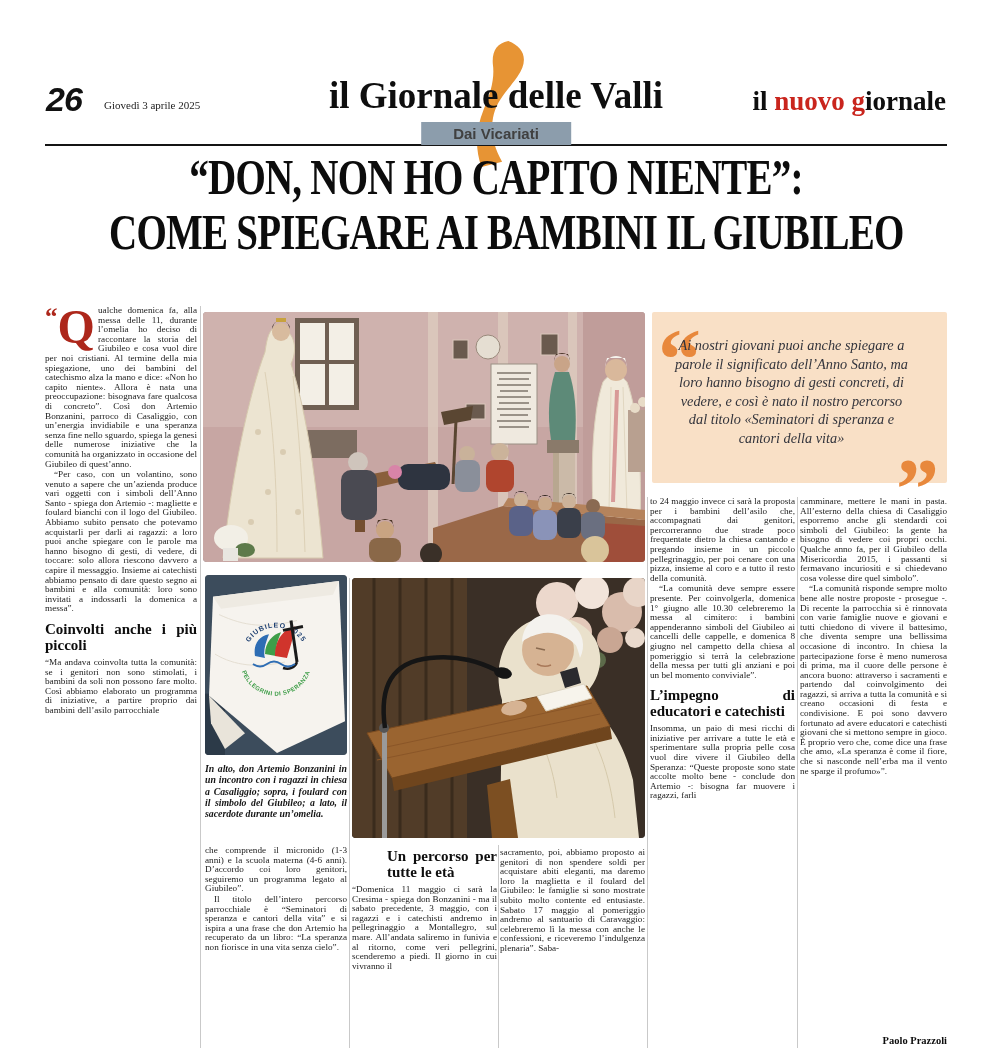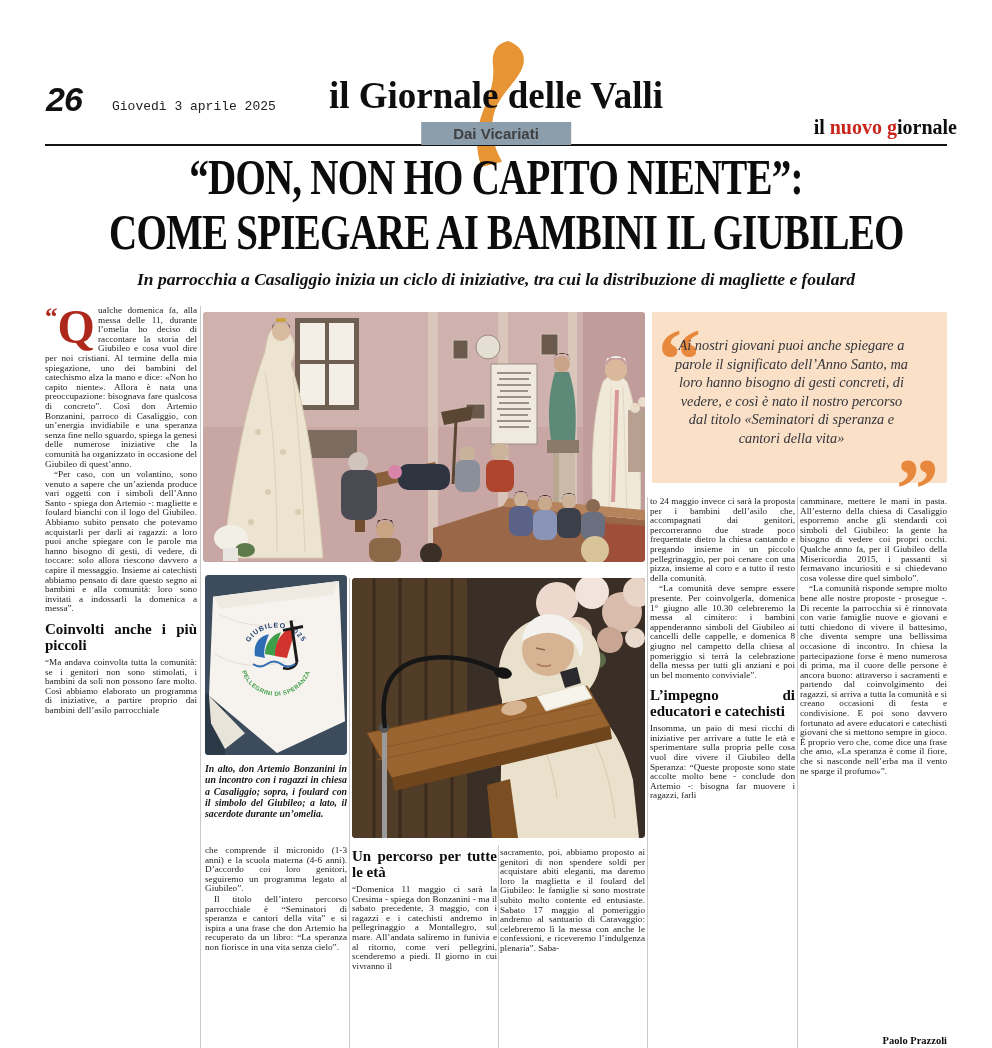--- a/index.html
+++ b/index.html
@@ -2,28 +2,28 @@
 <html><head>
 <meta charset="utf-8">
 <style>
   html,body{margin:0;padding:0;background:#e9e9e9;}
   .page{position:relative;width:992px;height:1048px;background:#ffffff;margin:0 auto;
         font-family:"Liberation Serif",serif;color:#1c1c1c;overflow:hidden;}
 
   
   .page-number{position:absolute;left:46px;top:80px;font-family:"Liberation Sans",sans-serif;
         font-weight:bold;font-style:italic;font-size:34px;letter-spacing:-1px;color:#111;}
-  .edition-date{position:absolute;left:112px;top:99px;font-family:Liberation Mono, monospace;
-        font-size:13px;color:#222;}
+  .edition-date{position:absolute;left:104px;top:99px;font-family:Liberation Serif, serif;
+        font-size:11px;color:#222;}
   .masthead-center{position:absolute;left:0;right:0;top:74px;text-align:center;}
   .mh-wrap{position:relative;display:inline-block;font-size:37px;font-weight:bold;
         letter-spacing:0px;color:#0e0e0e;}
   .mh-brush{position:absolute;left:40%;top:-36px;width:72px;height:130px;z-index:0;}
   .mh-text{position:relative;z-index:1;}
-  .masthead-right{position:absolute;right:35px;top:86px;font-size:20px;font-weight:bold;color:#0e0e0e;margin-top:30px;}
+  .masthead-right{position:absolute;right:46px;top:86px;font-size:27px;font-weight:bold;color:#0e0e0e;}
   .mh-red{color:#c9251d;}
   .header-rule{position:absolute;left:45px;right:45px;top:144px;height:2px;background:#141414;}
   .section-badge{position:absolute;left:50%;transform:translateX(-50%);top:122px;
         background:#8c9dac;color:#404040;font-family:"Liberation Sans",sans-serif;
         font-weight:bold;font-size:15px;padding:3px 32px;z-index:2;}
 
   
   .headline{position:absolute;left:0;right:0;top:150px;text-align:center;z-index:1;}
   .headline .hl-line{display:block;font-weight:bold;font-size:50px;line-height:55px;
         letter-spacing:-1px;white-space:nowrap;transform:scaleX(0.78);transform-origin:center;color:#0c0c0c;}
@@ -46,21 +46,21 @@
         font-weight:bold;font-family:"Liberation Serif",serif;}
   .pq-open{left:6px;top:28px;}
   .pq-close{right:8px;bottom:-26px;}
 
   
   .textcol{position:absolute;overflow:hidden;}
   .body-text{font-size:9.2px;line-height:9.6px;text-align:justify;color:#1b1b1b;}
   .body-text p{margin:0 0 1px 0;text-indent:9px;}
   .body-text p.noindent{text-indent:0;}
   .col-subhead{font-weight:bold;font-size:15px;line-height:16px;margin:7px 0 5px 0;color:#0d0d0d;}
-  .col-subhead.first{margin-top:0;}
+  .col-subhead.first{margin-top:0;margin-left:35px;}
   .dropcap{float:left;width:50px;height:38px;color:#ad271b;font-weight:bold;margin:1px 3px 0 0;}
   .dc-quote{font-size:25px;line-height:20px;vertical-align:18px;}
   .dc-letter{font-size:48px;line-height:38px;letter-spacing:-2px;}
   .photo-caption{font-weight:bold;font-style:italic;font-size:9.8px;line-height:11.3px;
         text-align:justify;color:#151515;}
   .byline{position:absolute;right:0;bottom:2px;font-weight:bold;font-size:10.5px;color:#0d0d0d;}
 
   .col1{left:45px;top:306px;width:152px;height:742px;}
   .caption-box{left:205px;top:763px;width:142px;height:78px;position:absolute;overflow:hidden;}
   .col2{left:205px;top:846px;width:142px;height:202px;}
@@ -96,21 +96,20 @@
 
   <div class="masthead-right"><span>il </span><span class="mh-red">nuovo </span><span class="mh-red">g</span><span>iornale</span></div>
 
   <div class="header-rule"></div>
   <div class="section-badge">Dai Vicariati</div>
 
   <div class="headline">
     <span class="hl-line">“DON, NON HO CAPITO NIENTE”:</span>
     <span class="hl-line">COME SPIEGARE AI BAMBINI IL GIUBILEO</span>
   </div>
-  <div class="standfirst">In parrocchia a Casaliggio inizia un ciclo di iniziative, tra cui la distribuzione di magliette e foulard</div>
 
   <div class="photo photo-church">
     <svg viewBox="0 0 442 250" preserveAspectRatio="none">
       <rect x="0" y="0" width="442" height="250" fill="#c7a6a3"></rect>
       <rect x="0" y="0" width="442" height="115" fill="#cfb2ae"></rect>
       <rect x="380" y="0" width="62" height="250" fill="#c09d9a"></rect>
       <rect x="225" y="0" width="10" height="250" fill="#dcc9bd" opacity="0.85"></rect>
       <rect x="295" y="0" width="10" height="250" fill="#dcc9bd" opacity="0.85"></rect>
       <rect x="365" y="0" width="9" height="250" fill="#dcc9bd" opacity="0.85"></rect>
       <rect x="92" y="6" width="64" height="92" fill="#6f5f52"></rect>

